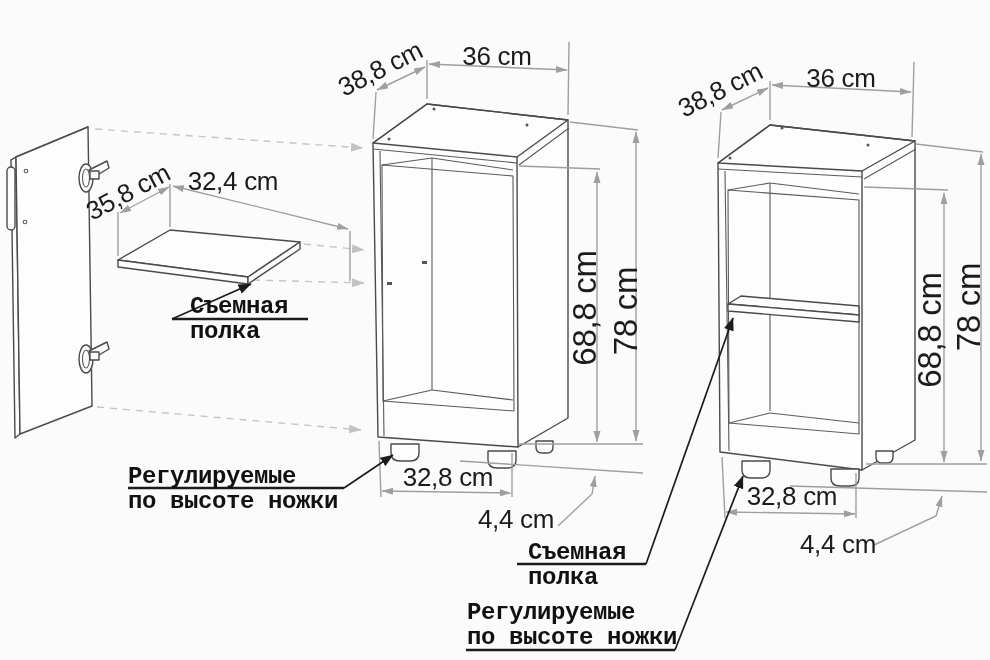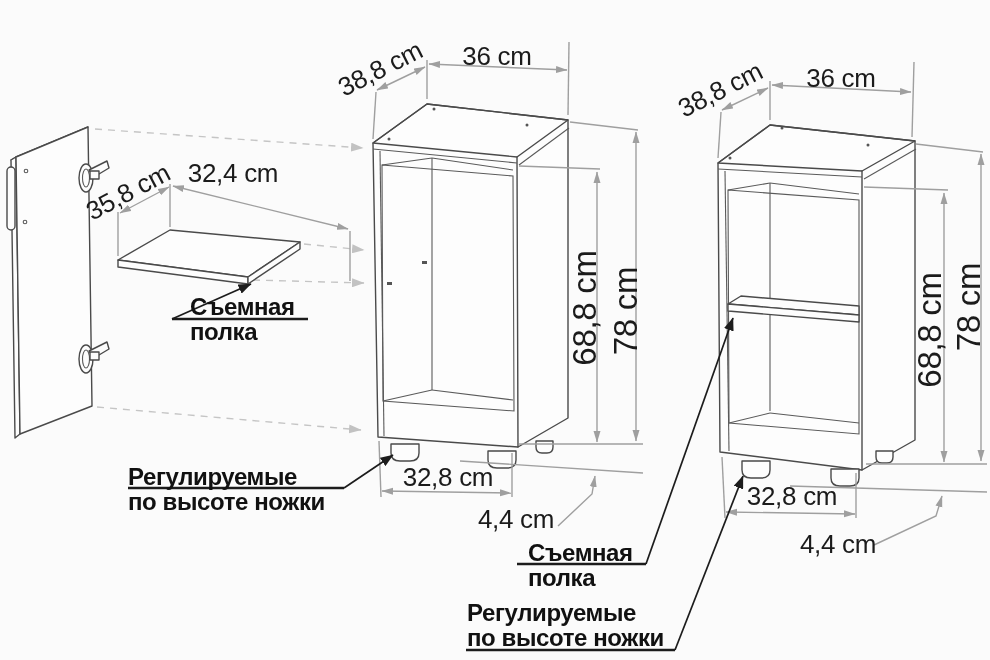--- a/index.html
+++ b/index.html
@@ -21,21 +21,21 @@
   
   .dimtext{
     position:absolute;font-size:26px;font-weight:400;line-height:1;
     color:#1b1b1b;white-space:nowrap;letter-spacing:-0.3px;
   }
   .dimtext.big{font-size:33px;}
   .center{transform:translateX(-50%);}
   .vrot{transform:translate(-50%,-50%) rotate(-90deg);}
   .callout{
     position:absolute;font-size:24px;font-weight:700;line-height:25px;
-    color:#111;white-space:nowrap;letter-spacing:-0.4px;
+    color:#111;white-space:nowrap;letter-spacing:-0.4px;font-family:Liberation Mono, monospace;
   }
   .callout .ln{display:block;}
 </style>
 </head>
 <body>
 
 <div class="stage">
 
 <svg width="990" height="660" viewBox="0 0 990 660">
   <defs>
@@ -198,21 +198,21 @@
     <line class="rule" x1="128" y1="488" x2="344" y2="488"></line>
     <line class="lead" x1="344" y1="488" x2="393" y2="455" marker-end="url(#ab)"></line>
     <line class="rule" x1="517" y1="564" x2="646" y2="564"></line>
     <line class="lead" x1="646" y1="564" x2="733" y2="318" marker-end="url(#ab)"></line>
     <line class="rule" x1="466" y1="650" x2="675" y2="650"></line>
     <line class="lead" x1="675" y1="650" x2="743" y2="476" marker-end="url(#ab)"></line>
   </g>
 </svg>
 
 <div class="dimtext" style="left:88px;top:200px;transform-origin:left center;transform:rotate(-28deg);">35,8 cm</div>
-<div class="dimtext center" style="left:233px;top:160px;">32,4 cm</div>
+<div class="dimtext center" style="left:233px;top:168px;">32,4 cm</div>
 
 <div class="dimtext" style="left:340px;top:76px;transform-origin:left center;transform:rotate(-27deg);">38,8 cm</div>
 <div class="dimtext center" style="left:497px;top:43px;">36 cm</div>
 <div class="dimtext big vrot" style="left:584px;top:308px;">68,8 cm</div>
 <div class="dimtext big vrot" style="left:625px;top:311px;">78 cm</div>
 <div class="dimtext center" style="left:448px;top:464px;">32,8 cm</div>
 <div class="dimtext center" style="left:516px;top:506px;">4,4 cm</div>
 
 <div class="dimtext" style="left:680px;top:97px;transform-origin:left center;transform:rotate(-27deg);">38,8 cm</div>
 <div class="dimtext center" style="left:841px;top:65px;">36 cm</div>

